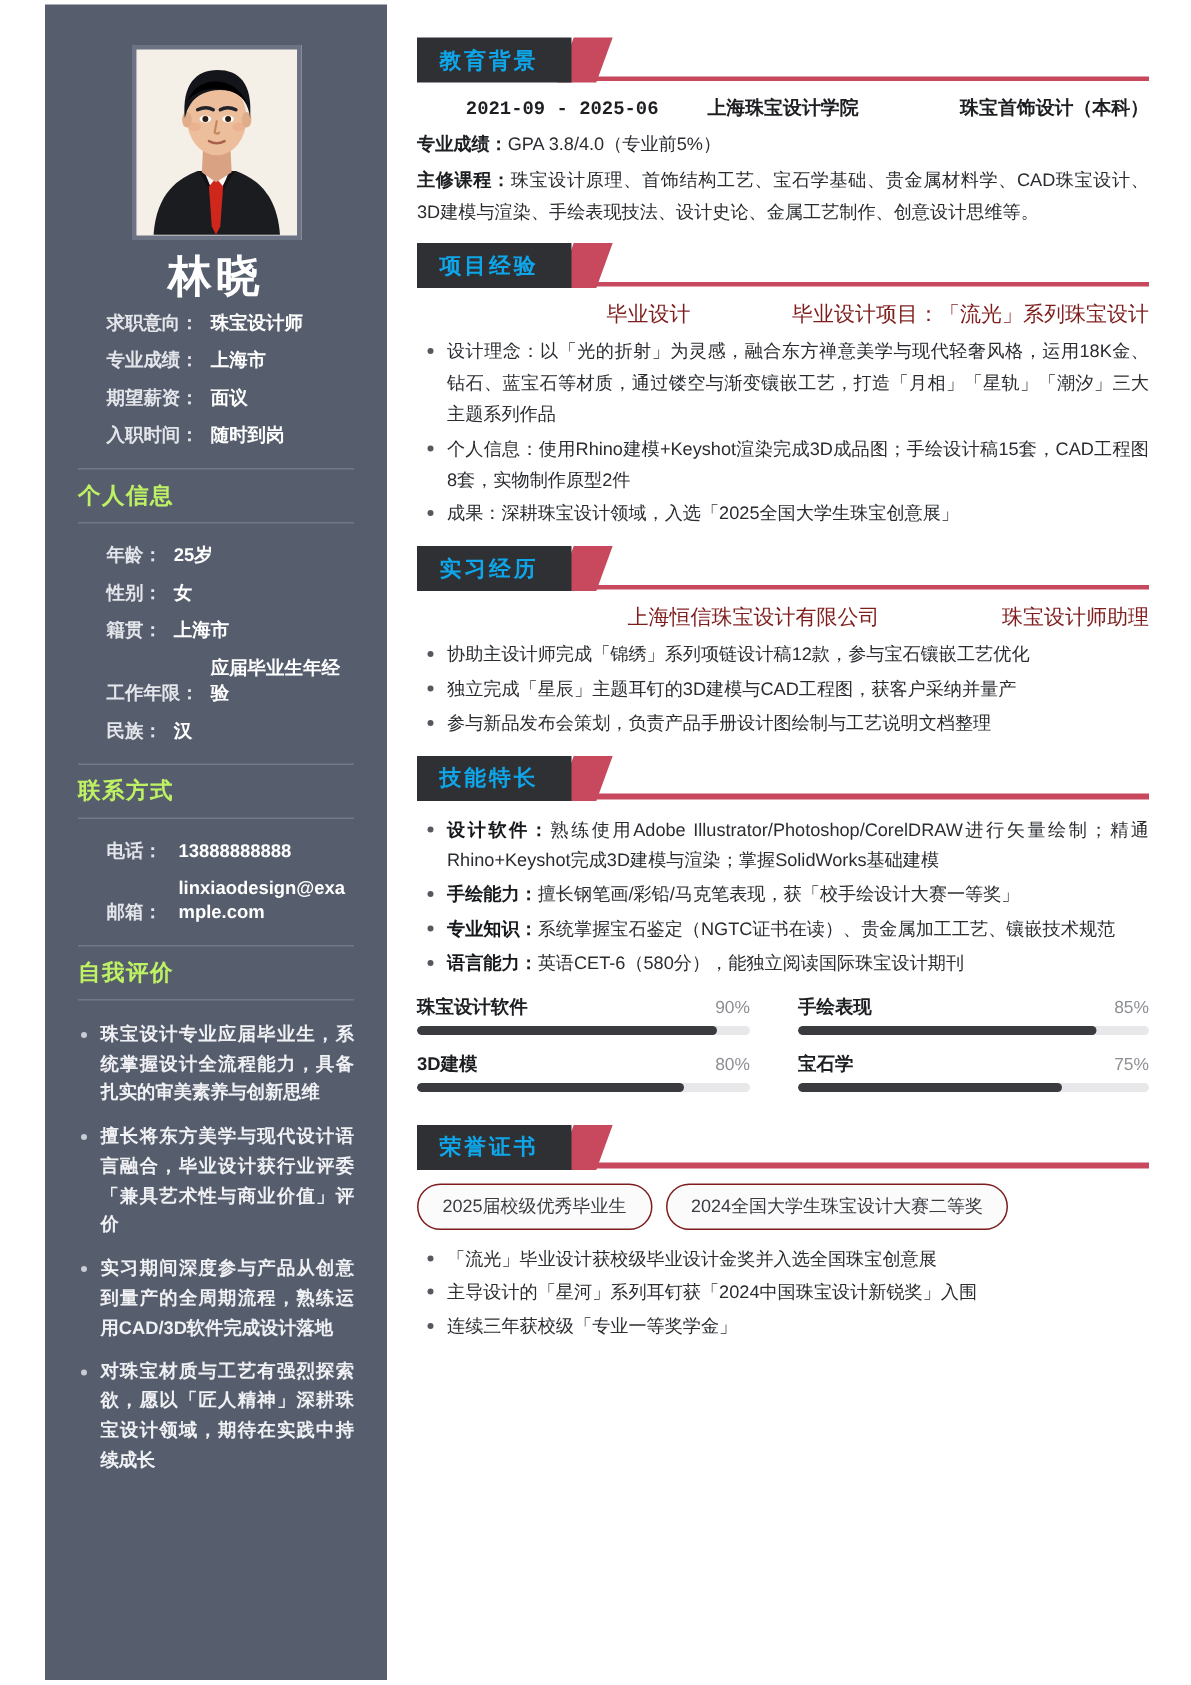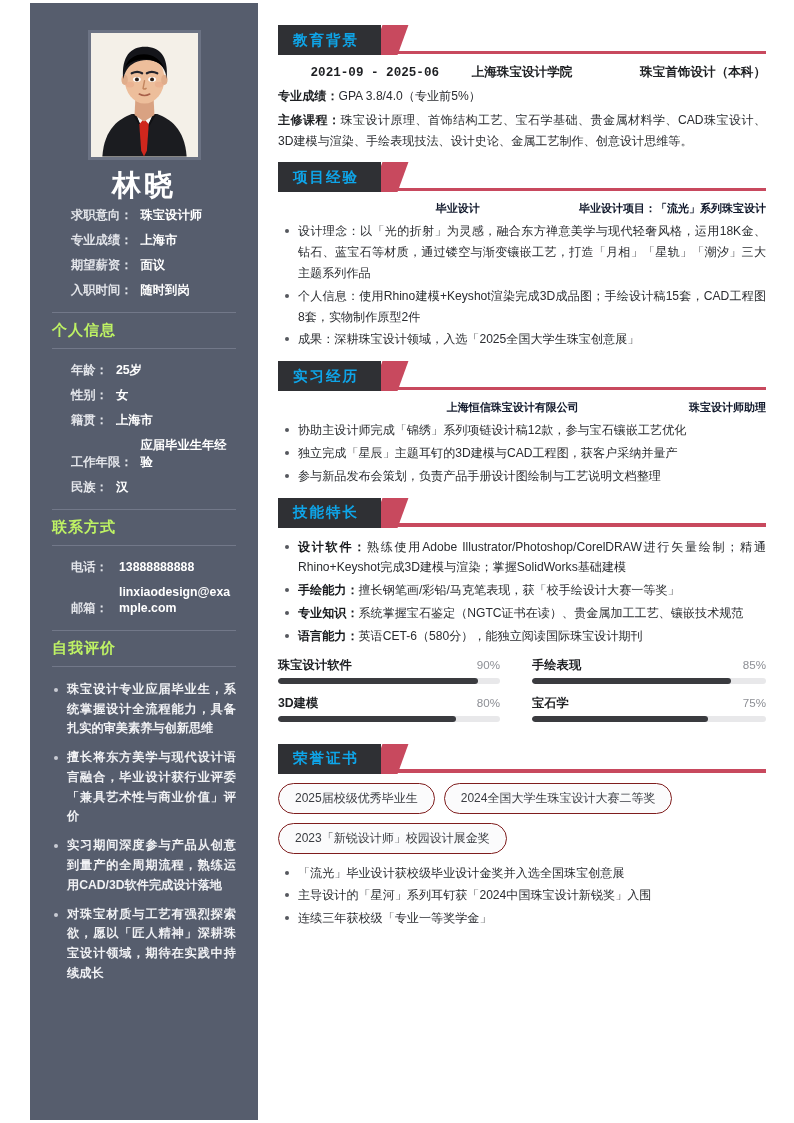--- a/index.html
+++ b/index.html
@@ -151,23 +151,23 @@
     color: #1d1f22;
     margin-bottom: 5px;
   }
   .row-3 .c1 { flex: 0 0 33%; text-align: right; font-family: Liberation Mono, monospace; }
   .row-3 .c2 { flex: 1 1 auto; text-align: center; font-family: Liberation Mono, monospace; }
   .row-3 .c3 { flex: 0 0 33%; text-align: right; }
 
   .row-2 {
     display: flex;
     align-items: baseline;
-    font-size: 11px;
-    font-weight: bold;
-    color: #0f172a;
+    font-size: 14px;
+    font-weight: normal;
+    color: #7f1d1d;
     margin-bottom: 5px;
   }
   .row-2 .c1 { flex: 1 1 auto; text-align: center; padding-left: 12%; }
   .row-2 .c2 { flex: 0 0 auto; text-align: center; }
 
   .detail-line {
     font-size: 12.1px;
     line-height: 1.72;
     color: #2a2c30;
     margin-bottom: 3px;
@@ -472,21 +472,20 @@
 
     <section class="sec">
       <div class="sec-head">
         <div class="rule"></div>
         <div class="slash" style="left: 99px;"></div>
         <div class="tab">荣誉证书</div>
       </div>
       <div class="tags">
         <span class="tag">2025届校级优秀毕业生</span>
         <span class="tag">2024全国大学生珠宝设计大赛二等奖</span>
-        <span class="tag">2023「新锐设计师」校园设计展金奖</span>
       </div>
       <ul class="main-bullets">
         <li>「流光」毕业设计获校级毕业设计金奖并入选全国珠宝创意展</li>
         <li>主导设计的「星河」系列耳钉获「2024中国珠宝设计新锐奖」入围</li>
         <li>连续三年获校级「专业一等奖学金」</li>
       </ul>
     </section>
 
   </main>
 </div>

